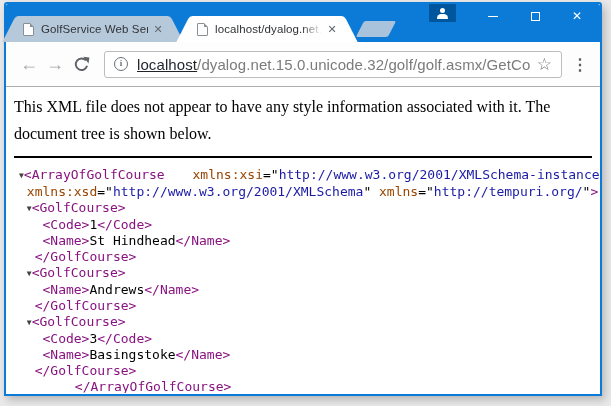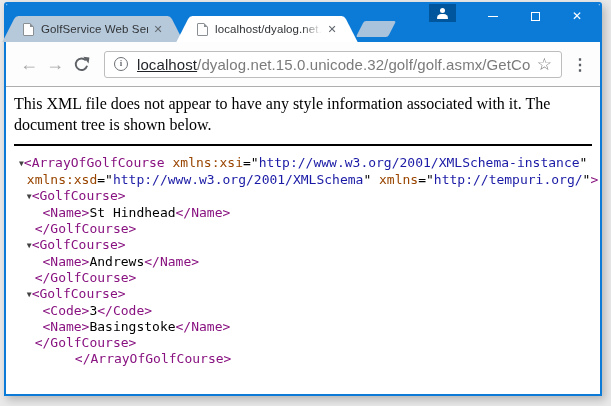--- a/index.html
+++ b/index.html
@@ -65,21 +65,21 @@
     font-family:"Liberation Serif", serif; margin-right:9px; }
   .url-text { flex:1; font-size:15px; white-space:nowrap; overflow:hidden; letter-spacing:.1px; }
   .url-host { color:#1f2328;text-decoration:underline; }
   .url-path { color:#7b7b7b; }
   .star-btn { flex:none; font-size:17px; color:#767676; line-height:1; padding-left:6px; }
   .menu-btn { flex:none; width:20px; text-align:center; font-size:16px; color:#5a5e63; font-weight:bold; }
 
   
   .content { height:calc(394px - 4px - 38px - 46px); background:#fff; padding:6px 8px 0 8px; overflow:hidden; }
   .notice-block { border-bottom:2px solid #000; padding-bottom:9px; }
-  .notice-text { font-family:"Liberation Serif", serif; font-size:16px; line-height:21px; color:#000; max-width:582px; }
+  .notice-text { font-family:"Liberation Serif", serif; font-size:16px; line-height:27px; color:#000; max-width:582px; }
   .xml-tree { margin-top:9px; font-family:"DejaVu Sans Mono", monospace; font-size:13px; line-height:16px; padding-left:5px; }
   .xml-line { white-space:pre; }
   .xml-arrow { display:inline-block; width:1ch; font-size:8px; color:#424242; vertical-align:1px; }
 </style>
 </head>
 <body>
 
 <div class="browser-window">
 
   <div class="titlebar">
@@ -131,23 +131,24 @@
       <span class="star-btn">☆</span>
     </div>
     <div class="menu-btn">⋮</div>
   </div>
 
   <div class="content">
     <div class="notice-block">
       <p class="notice-text">This XML file does not appear to have any style information associated with it. The document tree is shown below.</p>
     </div>
     <div class="xml-tree">
-        <div class="xml-line"><span></span><span class="xml-arrow">▼</span><span style="color: rgb(136, 18, 128);">&lt;ArrayOfGolfCourse</span><span style="color: rgb(153, 69, 0);"> xmlns:xsi</span><span style="color: rgb(0, 0, 0);">="</span><span style="color: rgb(26, 26, 166);">http://www.w3.org/2001/XMLSchema-instance</span><span style="color: rgb(0, 0, 0);">"</span></div>
+        <div class="xml-line"><span></span><span class="xml-arrow">▼</span><span style="color: rgb(136, 18, 128);">&lt;ArrayOfGolfCourse</span><span style="color: rgb(153, 69, 0); margin-left: 20px;"> xmlns:xsi</span><span style="color: rgb(0, 0, 0);">="</span><span style="color: rgb(26, 26, 166);">http://www.w3.org/2001/XMLSchema-instance</span><span style="color: rgb(0, 0, 0);">"</span></div>
         <div class="xml-line"><span> </span><span style="color: rgb(153, 69, 0);">xmlns:xsd</span><span style="color: rgb(0, 0, 0);">="</span><span style="color: rgb(26, 26, 166);">http://www.w3.org/2001/XMLSchema</span><span style="color: rgb(0, 0, 0);">" </span><span style="color: rgb(153, 69, 0);">xmlns</span><span style="color: rgb(0, 0, 0);">="</span><span style="color: rgb(26, 26, 166);">http://tempuri.org/</span><span style="color: rgb(0, 0, 0);">"</span><span style="color: rgb(136, 18, 128);">&gt;</span></div>
         <div class="xml-line"><span> </span><span class="xml-arrow">▼</span><span style="color: rgb(136, 18, 128);">&lt;GolfCourse&gt;</span></div>
+        <div class="xml-line"><span>   </span><span style="color: rgb(136, 18, 128);">&lt;Code&gt;</span><span style="color: rgb(0, 0, 0);">1</span><span style="color: rgb(136, 18, 128);">&lt;/Code&gt;</span></div>
         <div class="xml-line"><span>   </span><span style="color: rgb(136, 18, 128);">&lt;Name&gt;</span><span style="color: rgb(0, 0, 0);">St Hindhead</span><span style="color: rgb(136, 18, 128);">&lt;/Name&gt;</span></div>
         <div class="xml-line"><span>  </span><span style="color: rgb(136, 18, 128);">&lt;/GolfCourse&gt;</span></div>
         <div class="xml-line"><span> </span><span class="xml-arrow">▼</span><span style="color: rgb(136, 18, 128);">&lt;GolfCourse&gt;</span></div>
         <div class="xml-line"><span>   </span><span style="color: rgb(136, 18, 128);">&lt;Name&gt;</span><span style="color: rgb(0, 0, 0);">Andrews</span><span style="color: rgb(136, 18, 128);">&lt;/Name&gt;</span></div>
         <div class="xml-line"><span>  </span><span style="color: rgb(136, 18, 128);">&lt;/GolfCourse&gt;</span></div>
         <div class="xml-line"><span> </span><span class="xml-arrow">▼</span><span style="color: rgb(136, 18, 128);">&lt;GolfCourse&gt;</span></div>
         <div class="xml-line"><span>   </span><span style="color: rgb(136, 18, 128);">&lt;Code&gt;</span><span style="color: rgb(0, 0, 0);">3</span><span style="color: rgb(136, 18, 128);">&lt;/Code&gt;</span></div>
         <div class="xml-line"><span>   </span><span style="color: rgb(136, 18, 128);">&lt;Name&gt;</span><span style="color: rgb(0, 0, 0);">Basingstoke</span><span style="color: rgb(136, 18, 128);">&lt;/Name&gt;</span></div>
         <div class="xml-line"><span>  </span><span style="color: rgb(136, 18, 128);">&lt;/GolfCourse&gt;</span></div>
         <div class="xml-line"><span> </span><span style="color: rgb(136, 18, 128); margin-left: 48px;">&lt;/ArrayOfGolfCourse&gt;</span></div>

